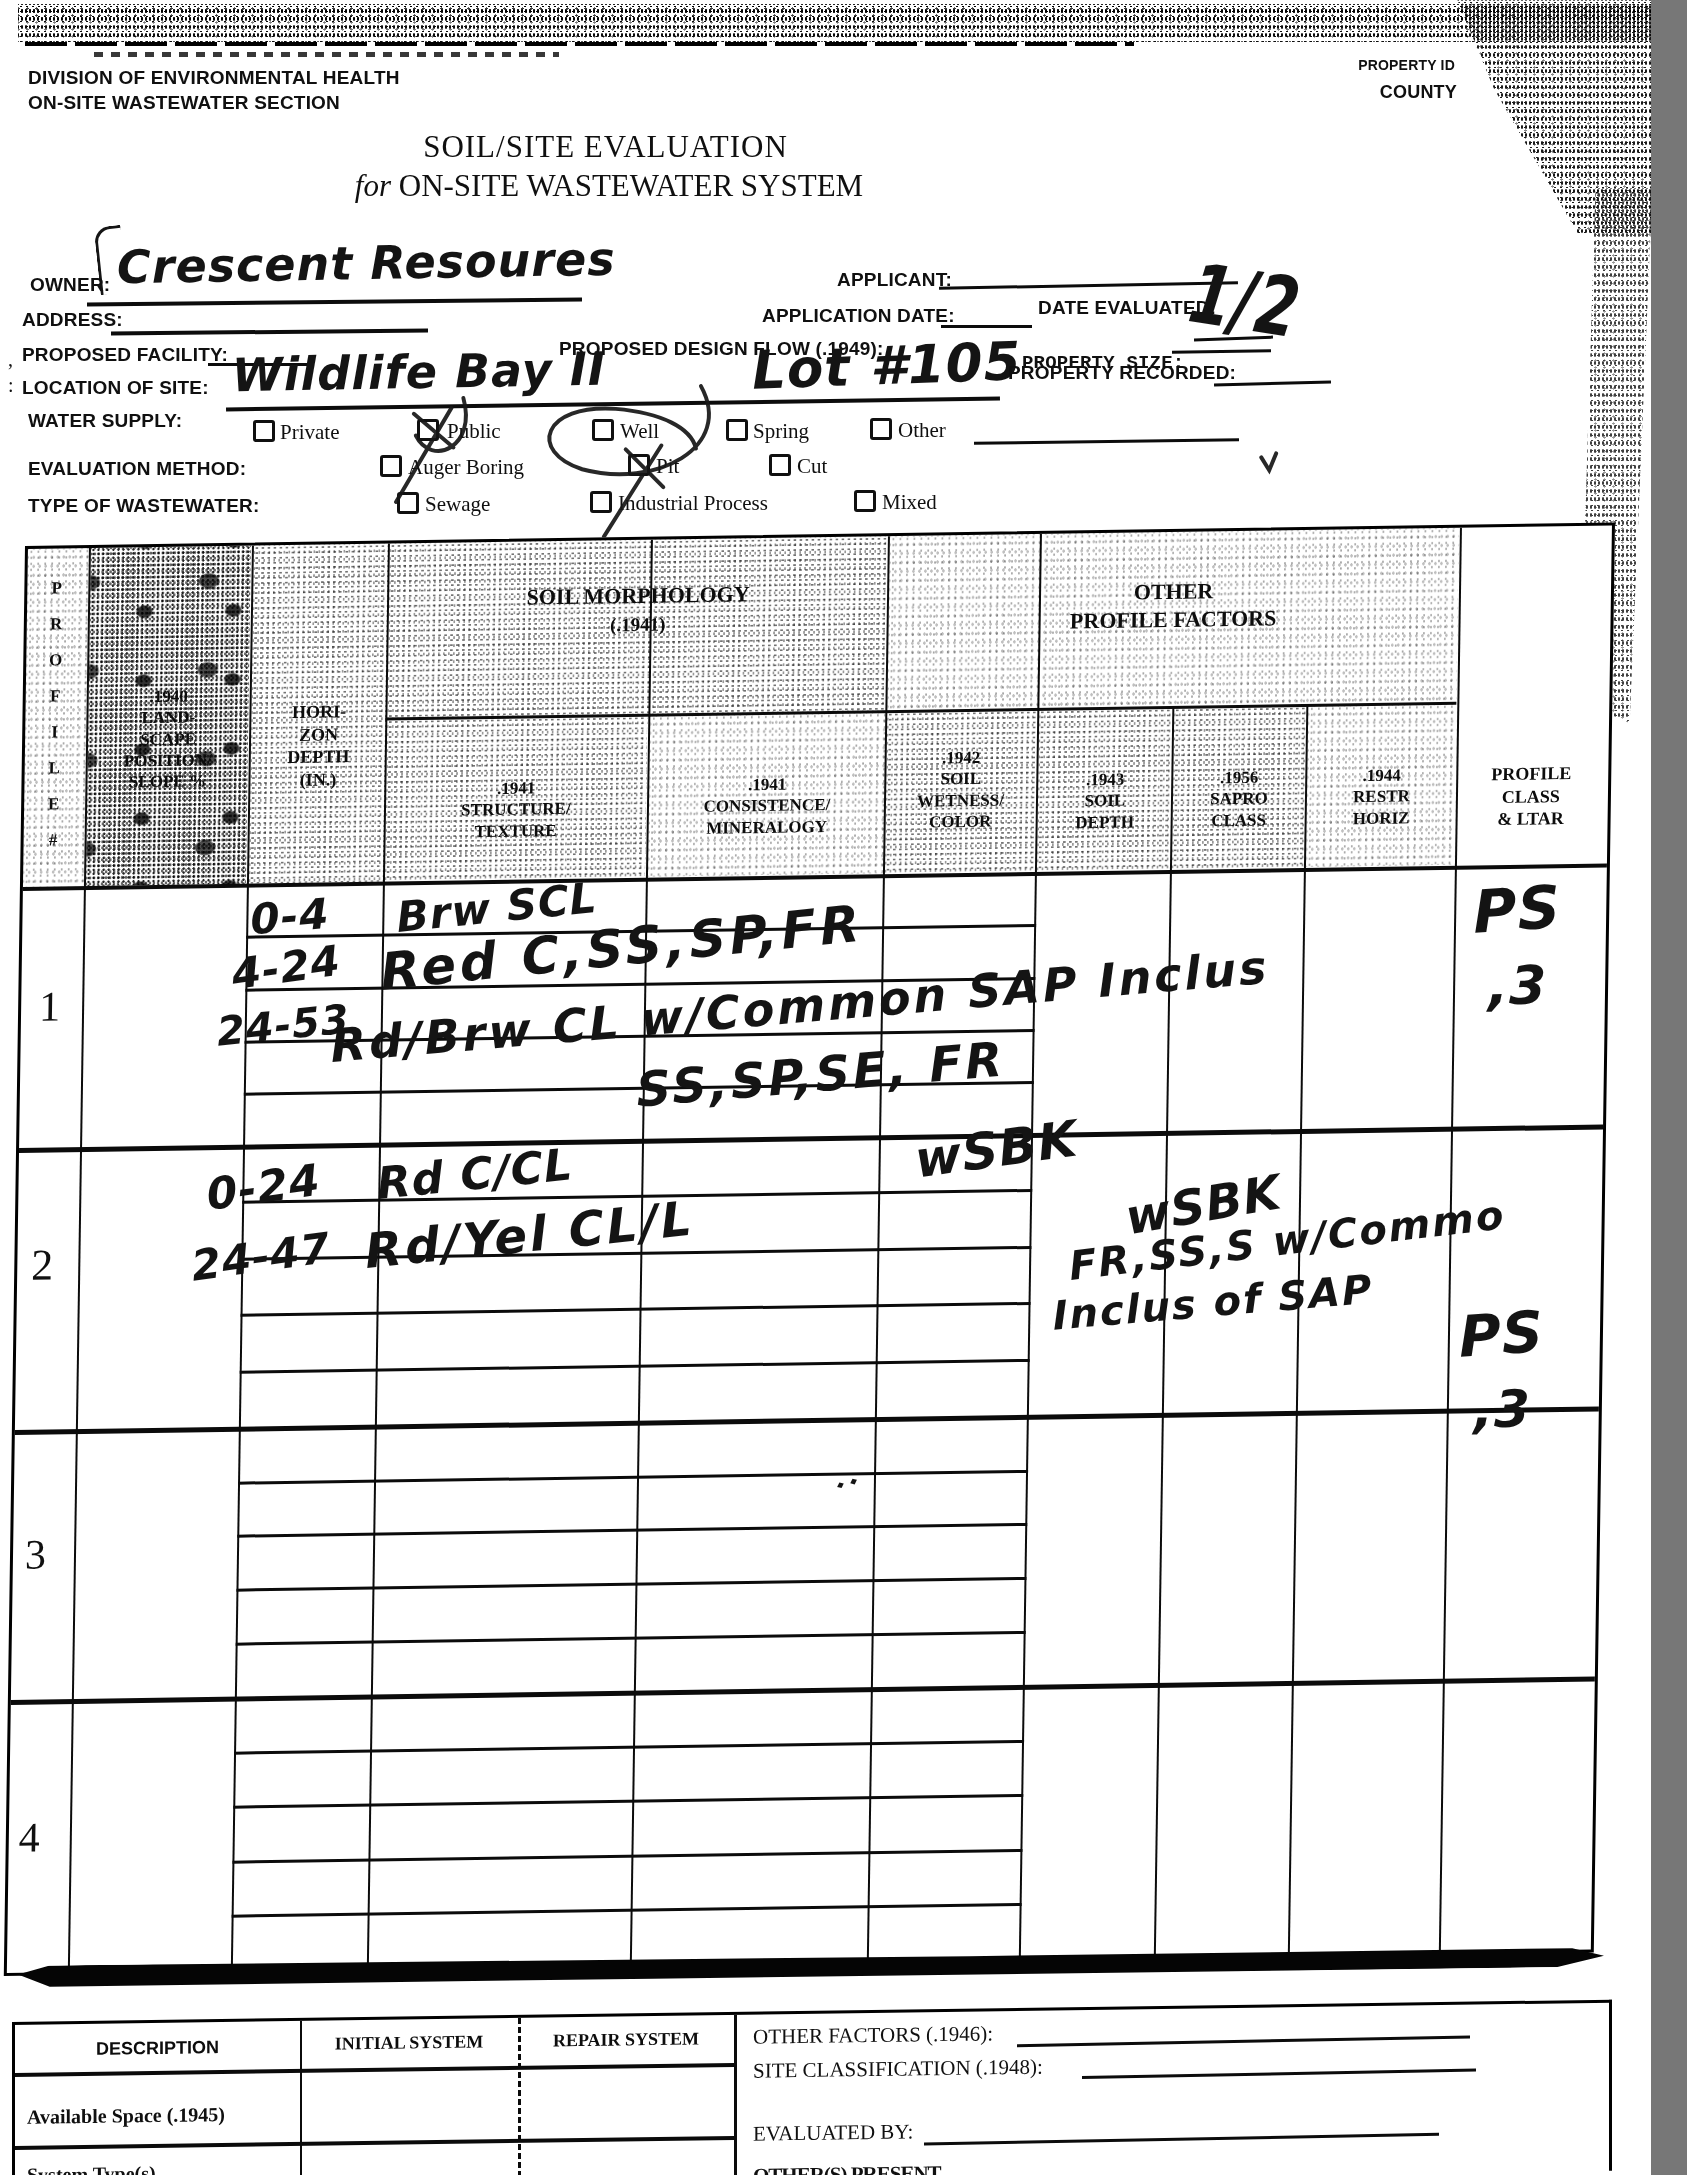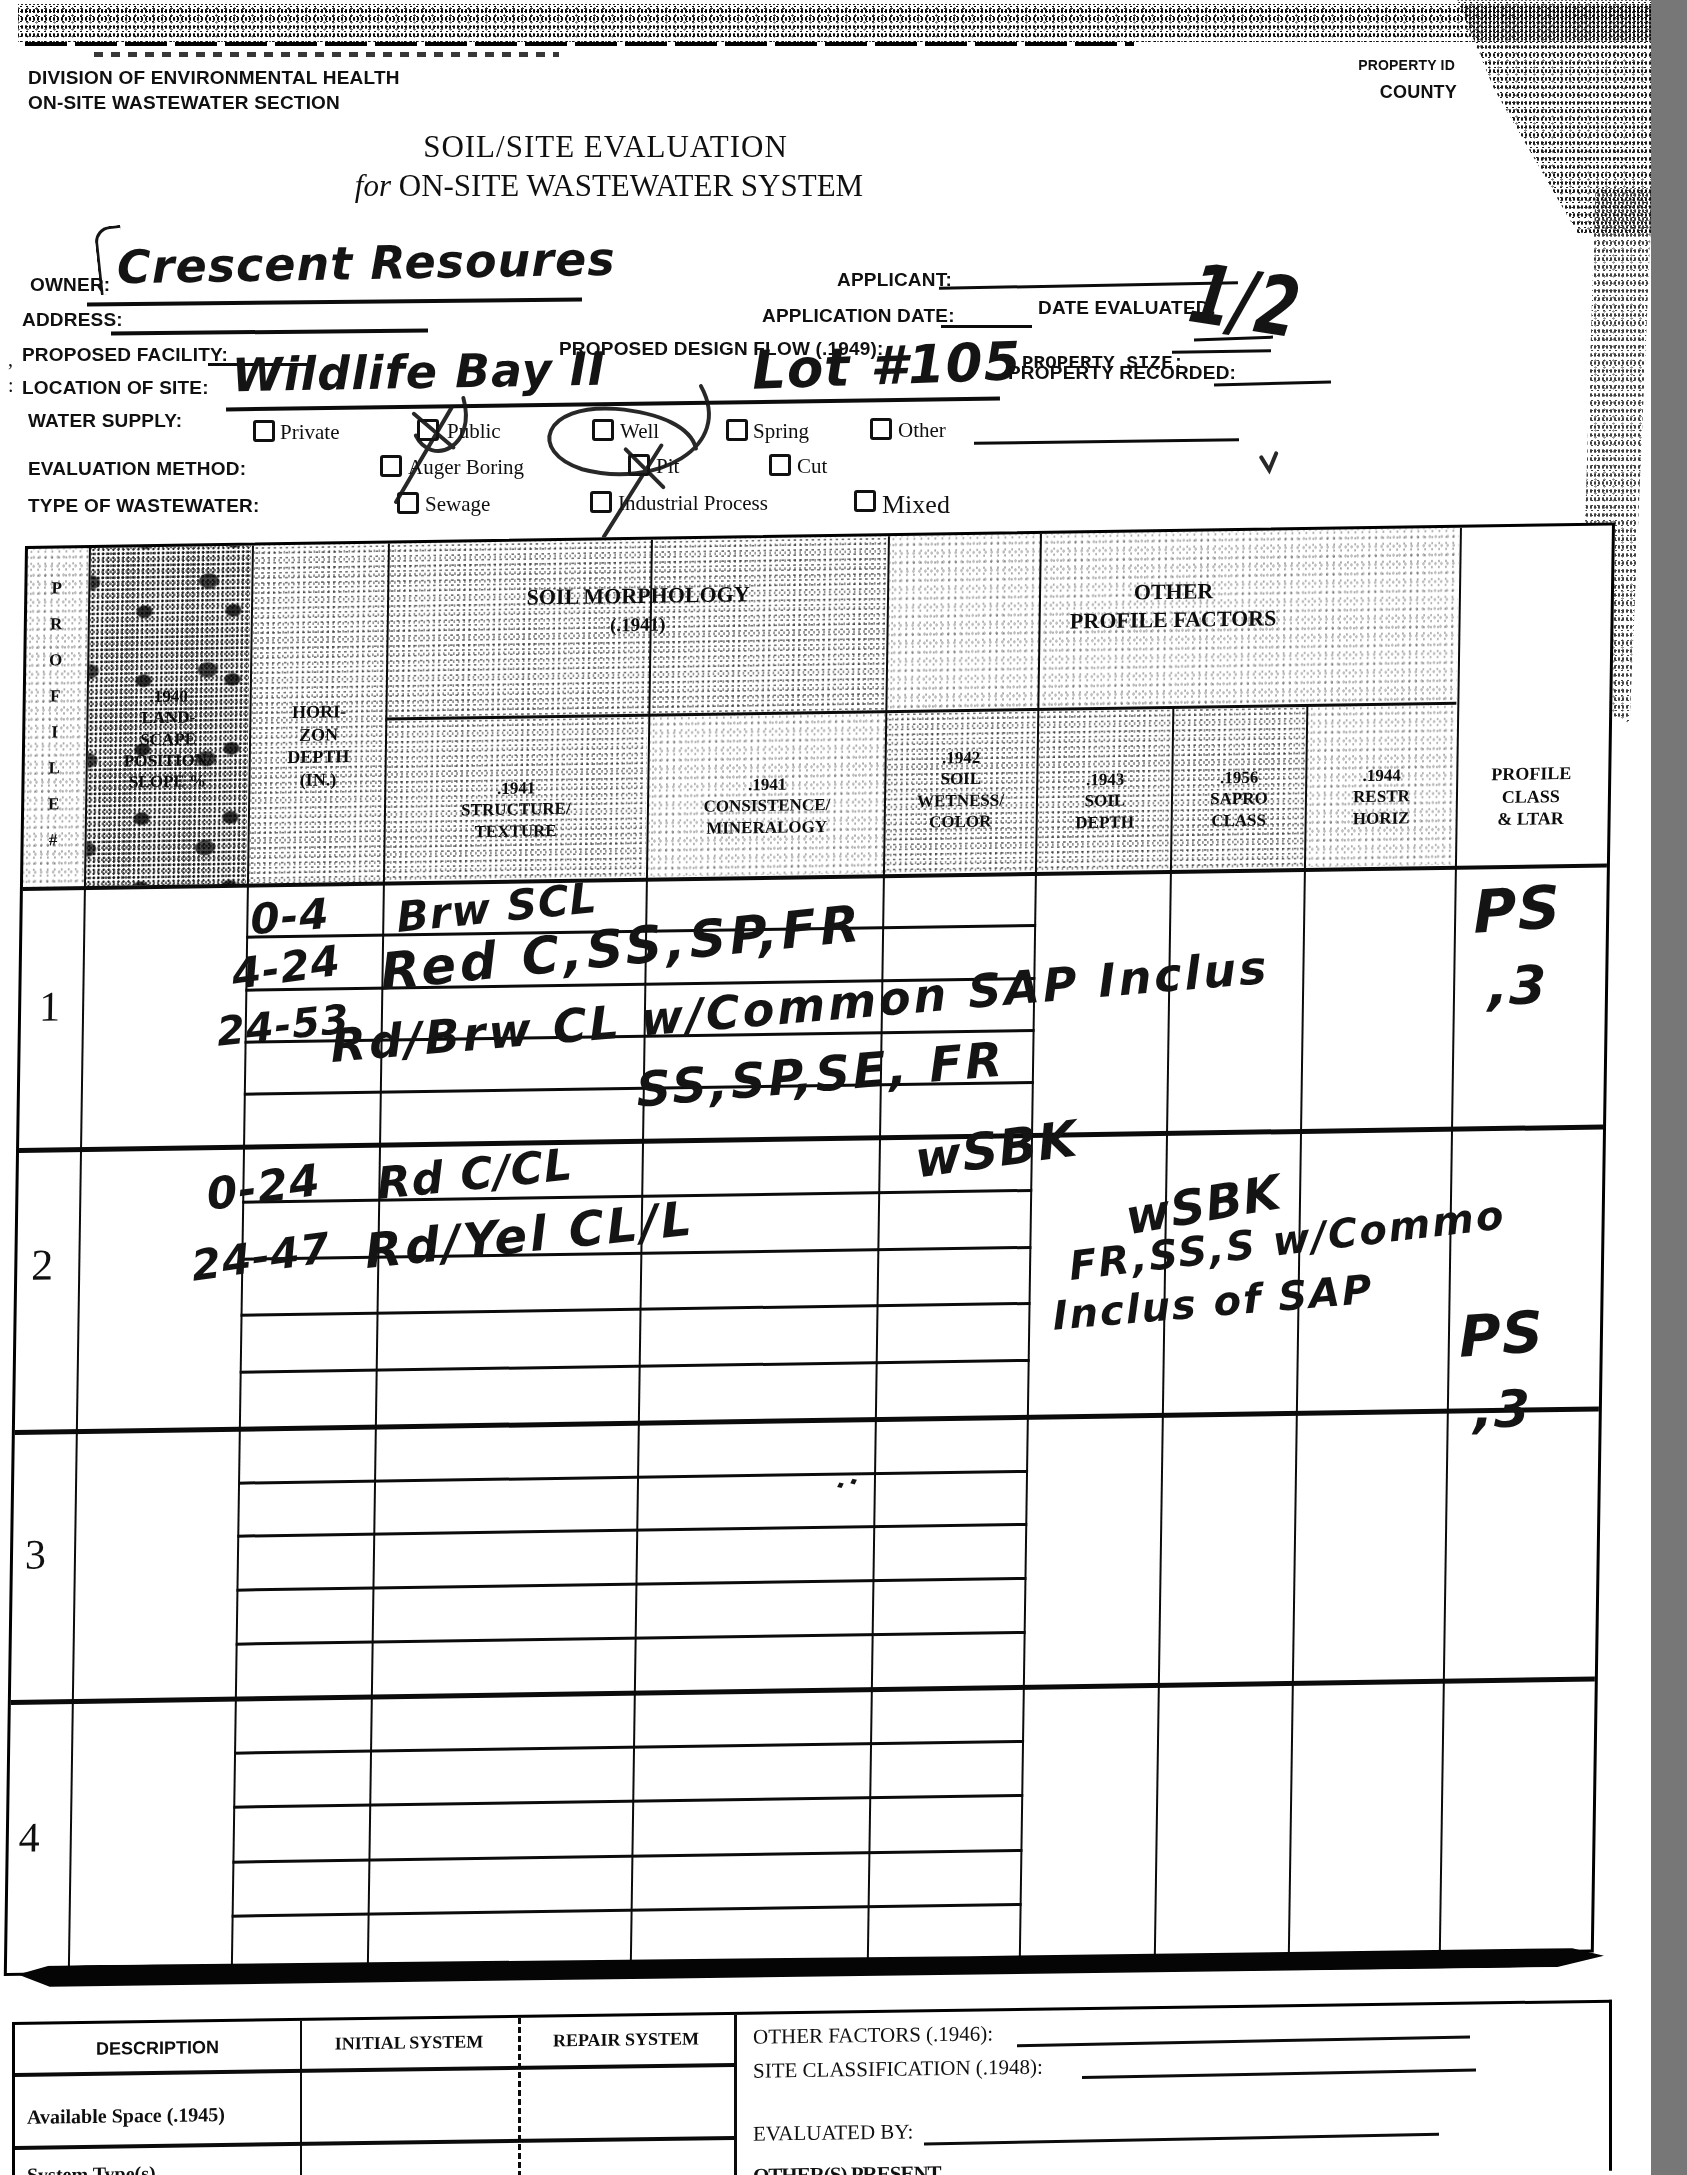--- a/index.html
+++ b/index.html
@@ -110,21 +110,21 @@
   <span class="ser" style="left:656px;top:454px;font-size:21px;">Pit</span>
   <span class="cb" style="left:769px;top:454px;"></span>
   <span class="ser" style="left:797px;top:454px;font-size:21px;">Cut</span>
 
   <span class="lbl" style="left:28px;top:495px;">TYPE OF WASTEWATER:</span>
   <span class="cb" style="left:397px;top:492px;"></span>
   <span class="ser" style="left:425px;top:492px;font-size:21px;">Sewage</span>
   <span class="cb" style="left:590px;top:491px;"></span>
   <span class="ser" style="left:618px;top:491px;font-size:21px;">Industrial Process</span>
   <span class="cb" style="left:854px;top:490px;"></span>
-  <span class="ser" style="left:882px;top:490px;font-size:26px;">Mixed</span>
+  <span class="ser" style="left:882px;top:490px;font-size:21px;">Mixed</span>
 
   <svg class="pen" width="1687" height="2175" viewBox="0 0 1704 2197">
     <g stroke="#161616" stroke-width="4" fill="none" stroke-linecap="round" opacity=".92">
       <path d="M418,418 L458,452"></path>
       <path d="M456,412 L400,507"></path>
       <path d="M632,454 L670,492"></path>
       <path d="M668,450 L610,542"></path>
       <path d="M708,390 C742,452 662,494 588,474 C533,456 548,408 622,413 C668,417 698,432 703,453"></path>
       <path d="M468,402 C482,452 436,472 420,440"></path>
       <path d="M1274,462 l8,13 l7,-17"></path>

